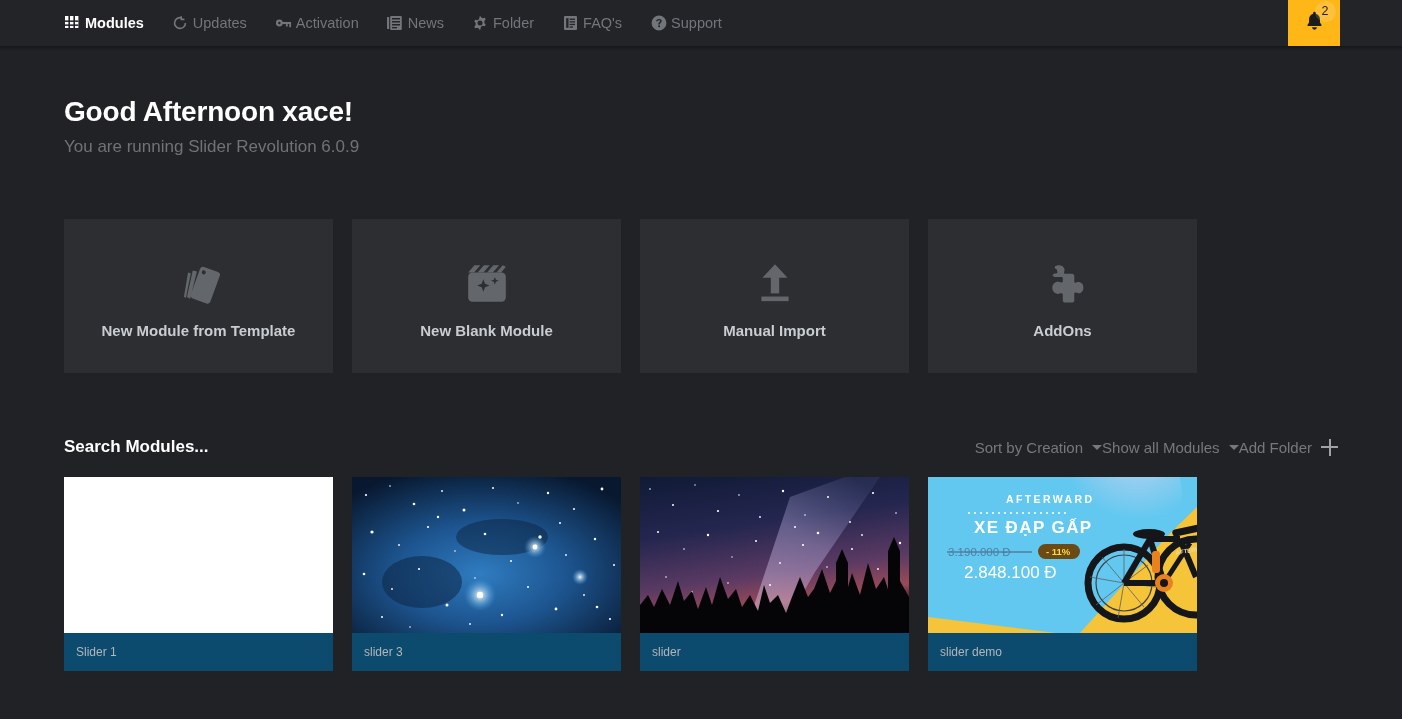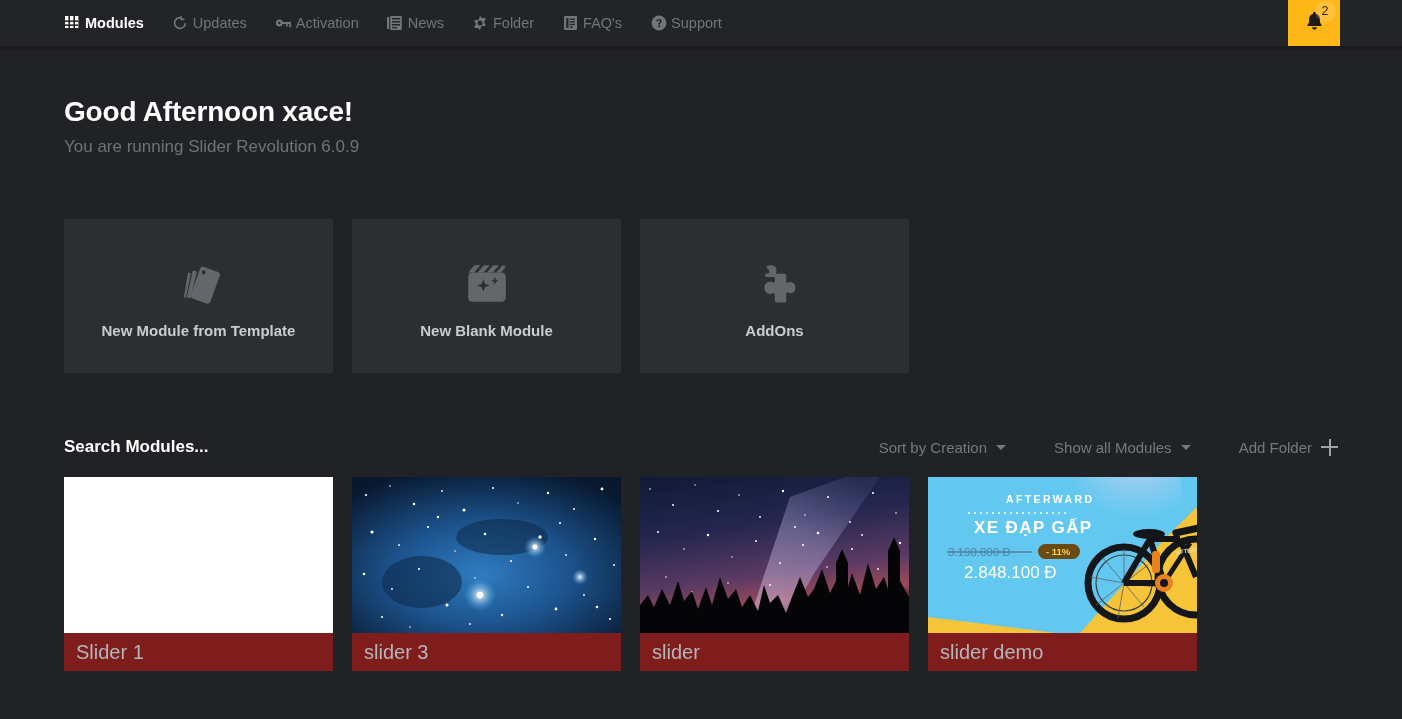--- a/index.html
+++ b/index.html
@@ -143,21 +143,20 @@
     align-items: center;
     gap: 0;
   }
   .tb-btn {
     display: flex;
     align-items: center;
     gap: 9px;
     color: #75787d;
     font-size: 15px;
     cursor: pointer;
-    margin-left: 48px;
     white-space: nowrap;
   }
   .caret {
     width: 0; height: 0;
     border-left: 5px solid transparent;
     border-right: 5px solid transparent;
     border-top: 5px solid #75787d;
   }
   .plus {
     position: relative;
@@ -181,27 +180,27 @@
   }
   .module .thumb {
     width: 269px;
     height: 156px;
     overflow: hidden;
     position: relative;
     background: #1a1a1a;
   }
   .module .thumb svg { display: block; width: 269px; height: 156px; }
   .module .caption {
-    background: #7f1d1d;
+    background: #0c4a6e;
     height: 38px;
     display: flex;
     align-items: center;
     padding-left: 12px;
     color: #b3b6ba;
-    font-size: 20px;
+    font-size: 12px;
   }
 </style>
 </head>
 <body>
 
 <div class="topbar">
   <div class="nav">
 
     <div class="nav-item active">
       <span class="nav-ico">
@@ -330,20 +329,30 @@
         <path d="M13 10 L19 3 L24.6 3 L18.6 10z"></path>
         <path d="M22 10 L28 3 L33.6 3 L27.6 10z"></path>
         <path d="M31 10 L37 3 L40 4.6 L35.6 10z"></path>
         <path d="M18.5 16.5l1.6 4.3 4.3 1.6-4.3 1.6-1.6 4.3-1.6-4.3-4.3-1.6 4.3-1.6z" fill="#2c2e31"></path>
         <path d="M29.5 14.2l1 2.7 2.7 1-2.7 1-1 2.7-1-2.7-2.7-1 2.7-1z" fill="#2c2e31"></path>
       </svg>
     </span>
     <span class="card-label">New Blank Module</span>
   </div>
 
+  <div class="card">
+    <span class="card-ico">
+      <svg viewBox="0 0 44 42" width="46" height="44" fill="#63666b">
+        <rect x="18" y="12" width="8" height="18"></rect>
+        <path d="M22 2 L34 15 L10 15z"></path>
+        <rect x="9" y="33" width="26" height="4.4"></rect>
+      </svg>
+    </span>
+    <span class="card-label">Manual Import</span>
+  </div>
 
   <div class="card">
     <span class="card-ico">
       <svg viewBox="0 0 44 42" width="46" height="44" fill="#63666b">
         <path d="M18 3c3.4 0 5.5 2.1 5.5 4.6 0 1.1-.5 1.8-.5 2.6 0 .7.5 1.1 1.2 1.1h6.5c1.2 0 2.1.9 2.1 2.1v5.2c0 .8.5 1.2 1.2 1.2.8 0 1.6-.6 2.8-.6 2.6 0 4.7 2.2 4.7 5.3s-2.1 5.3-4.7 5.3c-1.2 0-2-.6-2.8-.6-.7 0-1.2.4-1.2 1.2v6.3c0 1.2-.9 2.1-2.1 2.1h-6.8c-1.2 0-2.1-.9-2.1-2.1v-5.4c0-.9-.6-1.5-1.5-1.5-1 0-1.8.7-3.2.7-3 0-5.3-2.4-5.3-5.8s2.3-5.8 5.3-5.8c1.4 0 2.2.7 3.2.7.9 0 1.5-.6 1.5-1.5v-2.6c0-.8-.5-1.2-1.2-1.2h-6.4c-1.2 0-2.1-.9-2.1-2.1V13c0-1.2.9-2.1 2.1-2.1h1.2c.8 0 1.3-.4 1.3-1.1 0-.8-.6-1.5-.6-2.6C12.1 5.1 14.6 3 18 3z"></path>
       </svg>
     </span>
     <span class="card-label">AddOns</span>
   </div>
 

